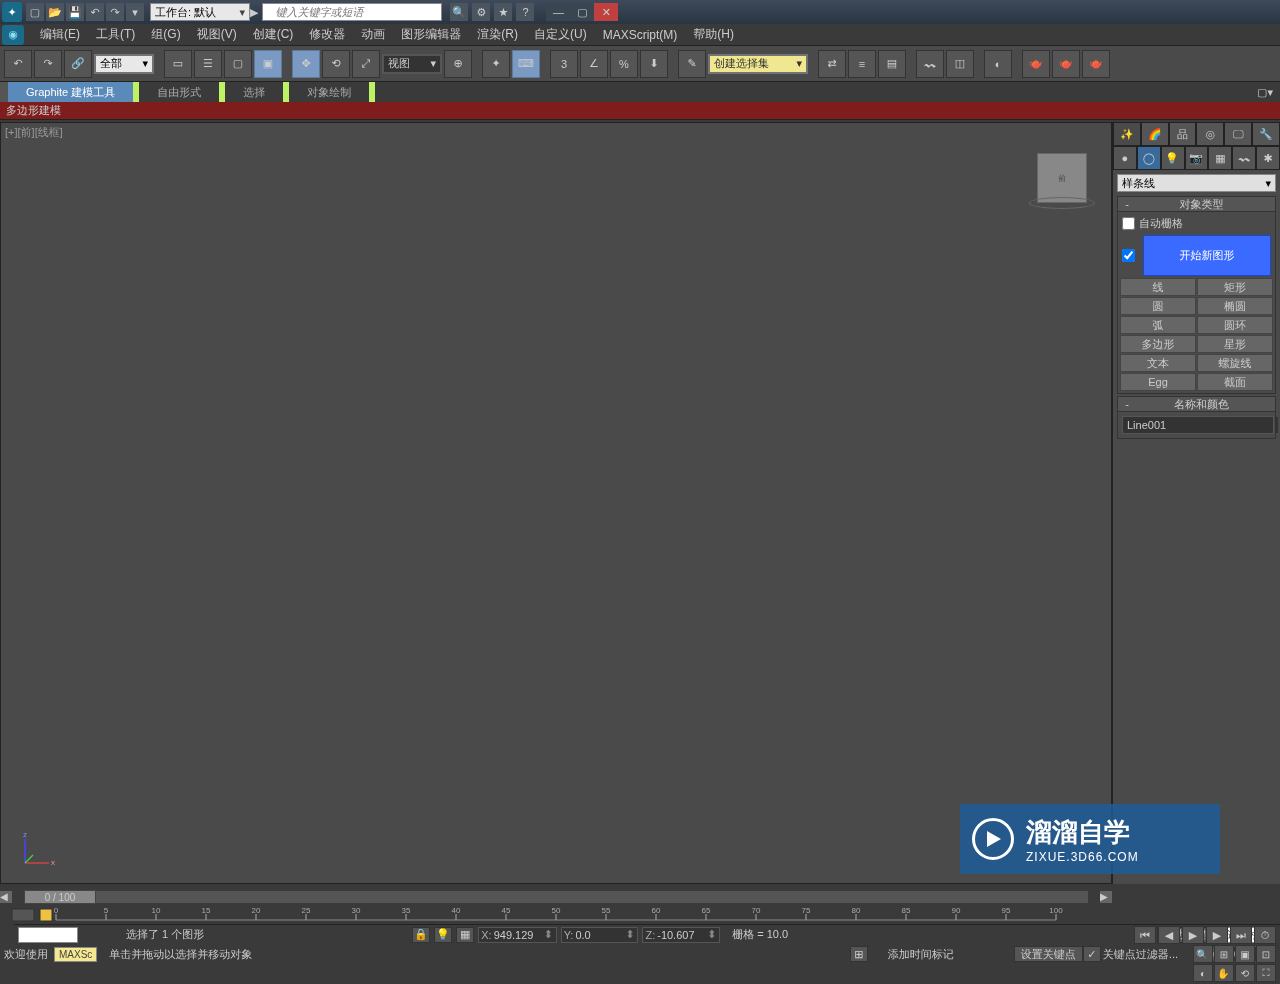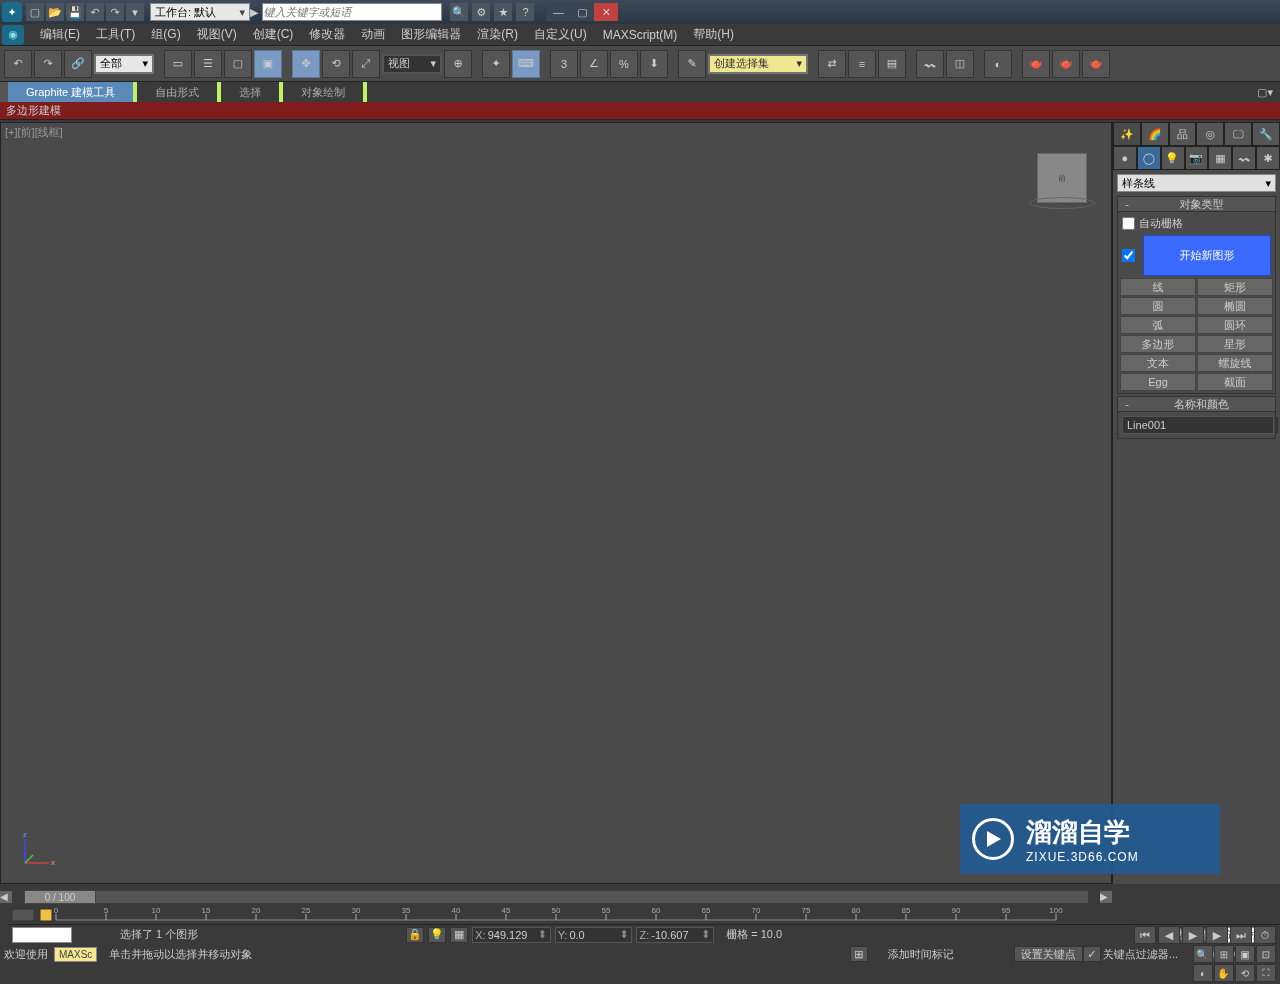--- a/index.html
+++ b/index.html
@@ -7,21 +7,21 @@
 
 
 .titlebar { height: 24px; background: linear-gradient(#3e4a5a, #2a3542); display: flex; align-items: center; padding: 0 2px; }
 .titlebar .logo { width: 20px; height: 20px; background: #1a6b8a; border-radius: 3px; margin-right: 4px; display:flex; align-items:center; justify-content:center; color:#fff; }
 .titlebar .qat { display: flex; gap: 2px; }
 .titlebar .qat-btn { width: 18px; height: 18px; background: #4a5560; display: flex; align-items: center; justify-content: center; cursor: pointer; }
 .titlebar .workspace { margin-left: 6px; background: #e8e8e8; border: 1px solid #888; padding: 0 4px; height: 18px; display: flex; align-items: center; color: #000; font-size: 11px; min-width: 100px; }
 .titlebar .workspace .arrow { margin-left: auto; color: #444; }
 .titlebar .title-center { flex: 1; text-align: center; color: #aee; font-size: 12px; }
 .titlebar .title-center .untitled { color: #bbb; margin-left: 12px; }
-.titlebar .search-box { background: #fff; border: 1px solid #888; width: 180px; height: 18px; padding: 0 0; color: #999; font-style: italic; font-size: 11px; }
+.titlebar .search-box { background: #fff; border: 1px solid #888; width: 180px; height: 18px; padding: 0 12px; color: #999; font-style: italic; font-size: 11px; }
 .titlebar .right-icons { display: flex; gap: 4px; margin-left: 8px; }
 .titlebar .wbtn { width: 24px; height: 18px; display:flex; align-items:center; justify-content:center; }
 .titlebar .wbtn.min { background: #3a4552; }
 .titlebar .wbtn.max { background: #3a4552; }
 .titlebar .wbtn.close { background: #c04040; }
 
 
 .menubar { height: 22px; background: #3a3a3a; border-bottom: 1px solid #222; display: flex; align-items: center; padding: 0 2px; }
 .menubar .app-icon { width: 22px; height: 20px; background: #1a6b8a; border-radius: 3px; margin-right: 8px; display:flex;align-items:center;justify-content:center;color:#8de; }
 .menubar .menu-item { padding: 2px 8px; color: #ccc; cursor: pointer; font-size: 12px; }
@@ -31,21 +31,21 @@
 .tb-btn { width: 28px; height: 28px; background: #555; border: 1px solid #333; display: flex; align-items: center; justify-content: center; cursor: pointer; color: #ccc; }
 .tb-btn.active { background: #7a9ac4; border-color: #5a7a9a; }
 .tb-sep { width: 6px; }
 .tb-dropdown { background: #e8e8e8; border: 2px solid #737373; height: 20px; padding: 0 4px; color: #000; font-size: 11px; display: flex; align-items: center; min-width: 60px; }
 .tb-dropdown .arrow { margin-left: auto; }
 .tb-dropdown.dark { background: #333; color: #ccc; border-color: #555; }
 .tb-dropdown.yellow { background: #f0e890; color: #333; min-width: 100px; }
 
 
 .ribbon { height: 20px; background: #3a3a3a; display: flex; align-items: stretch; }
-.ribbon-tab { padding: 2px 18px; color: #aaa; font-size: 11px; border-right: 4px solid #bef264; display: flex; align-items: center; cursor: pointer; }
+.ribbon-tab { padding: 2px 18px; color: #aaa; font-size: 11px; border-right: 6px solid #bef264; display: flex; align-items: center; cursor: pointer; }
 .ribbon-tab.active { background: #5a8aba; color: #fff; }
 .ribbon-handle { width: 8px; background: #555; }
 .ribbon-end { margin-left: auto; width: 30px; display:flex; align-items:center; justify-content:center; }
 
 
 .sub-ribbon { height: 18px; background: #7f1d1d; border-bottom: 1px solid #222; padding: 0 6px; display: flex; align-items: center; color: #ccc; font-size: 11px; }
 
 
 .viewport-container { position: absolute; top: 122px; left: 0; right: 168px; bottom: 100px; background: #4a4a4a; border: 1px solid #222; }
 .viewport-label { position: absolute; top: 2px; left: 4px; color: #999; font-size: 11px; }
@@ -81,21 +81,21 @@
 
 
 .timeline { position: absolute; bottom: 78px; left: 0; right: 168px; height: 18px; background: #3a3a3a; display: flex; align-items: center; font-size: 10px; }
 .timeline .slider-track { flex: 1; height: 12px; background: #555; position: relative; margin: 8px 12px; }
 .timeline .slider-handle { position: absolute; left: 0; width: 72px; height: 14px; background: #888; border: 1px solid #444; top: -1px; display:flex; align-items:center; justify-content:center; }
 .timeline .arrow-btn { width: 12px; height: 12px; background: #666; }
 
 .ruler { position: absolute; bottom: 60px; left: 0; right: 168px; height: 18px; background: #3a3a3a; }
 .ruler-svg { width: 100%; height: 100%; }
 
-.status-row1 { position: absolute; bottom: 40px; left: 8px; right: 0; height: 20px; background: #3a3a3a; display: flex; align-items: center; gap: 4px; padding: 0 4px; font-size: 11px; border-top: 1px solid #222; }
+.status-row1 { position: absolute; bottom: 40px; left: 14px; right: 0; height: 20px; background: #3a3a3a; display: flex; align-items: center; gap: 4px; padding: 0 4px; font-size: 11px; border-top: 1px solid #222; }
 .status-row2 { position: absolute; bottom: 20px; left: 0; right: 0; height: 20px; background: #3a3a3a; display: flex; align-items: center; padding: 0 4px; font-size: 11px; }
 
 .coord-field { display: flex; align-items: center; background: #333; border: 1px solid #555; padding: 0 2px; height: 16px; }
 .coord-field .label { color: #aaa; margin-right: 2px; }
 .coord-field .val { min-width: 50px; color: #ccc; }
 .coord-field .spin { width: 10px; color: #888; }
 .grid-label { color: #ccc; margin-left: 8px; }
 .small-btn { width: 18px; height: 16px; background: #555; border: 1px solid #333; display: flex; align-items: center; justify-content: center; }
 .maxscript-box { background: #f5e890; color: #444; padding: 1px 4px; font-size: 10px; border: 1px solid #888; }
 .white-box { background: #fff; border: 1px solid #888; height: 16px; width: 60px; }

